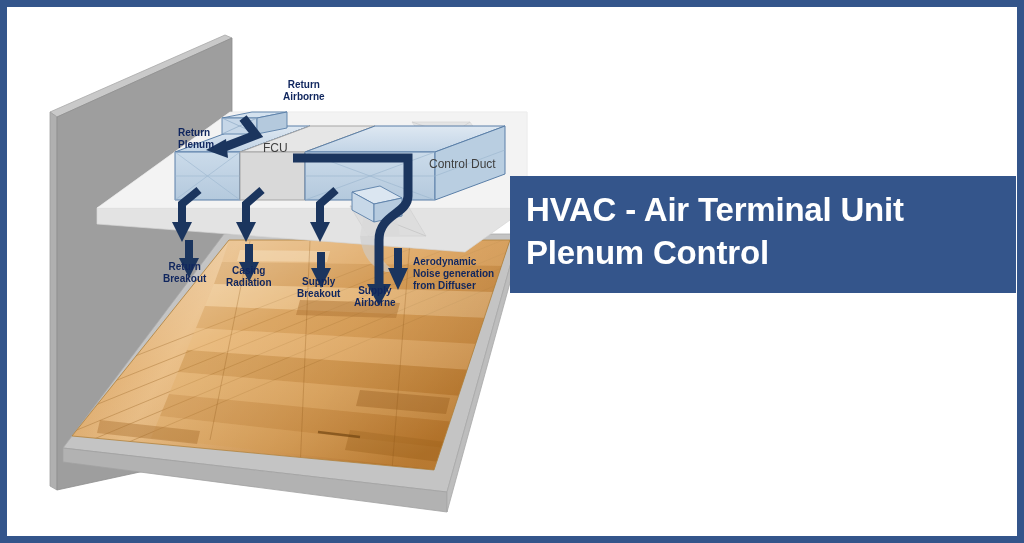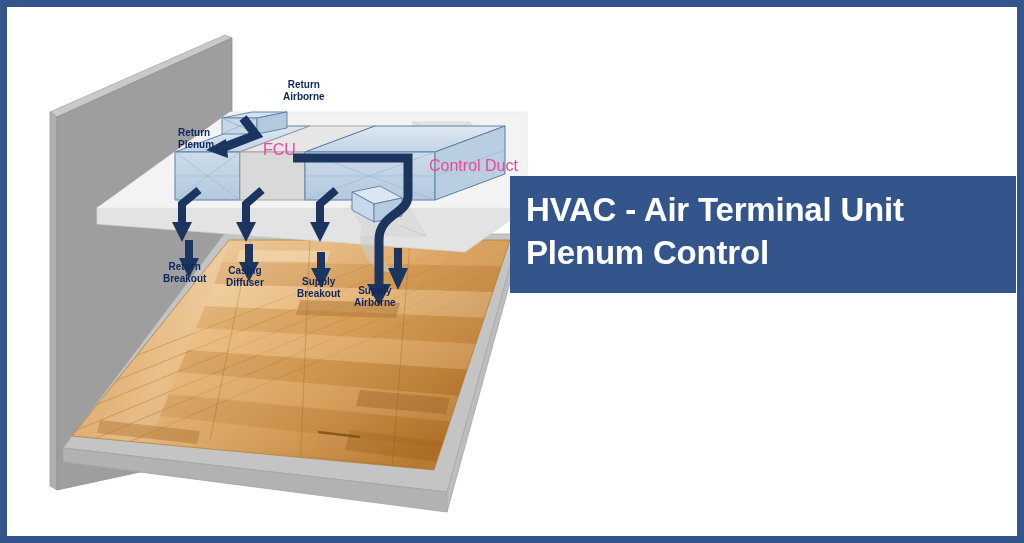--- a/index.html
+++ b/index.html
@@ -67,22 +67,22 @@
     z-index: 20;
     color: #10265e;
     font-weight: bold;
     font-size: 10px;
     line-height: 1.18;
     white-space: pre-line;
     text-align: left;
   }
   .dlabel.thin {
     font-weight: normal;
-    color: #ec4899;
-    font-size: 16px;
+    color: #404040;
+    font-size: 12px;
     text-align: right;
   }
   .dlabel.center { text-align: center; }
 </style>
 </head>
 <body>
 
 <div id="page">
 
   <svg id="scene-svg" viewBox="0 0 1024 543">
@@ -269,25 +269,28 @@
   <div class="dlabel" style="left:178px; top:127px;">Return
 Plenum</div>
   <div class="dlabel thin" style="left:263px; top:141px;">FCU</div>
   <div class="dlabel thin" style="left:429px; top:157px;">Control Duct</div>
   <div class="dlabel center" style="left:283px; top:79px;">Return
 Airborne</div>
 
   <div class="dlabel center" style="left:163px; top:261px;">Return
 Breakout</div>
   <div class="dlabel center" style="left:226px; top:265px;">Casing
-Diffuser</div>
+Radiation</div>
   <div class="dlabel center" style="left:297px; top:276px;">Supply
 Breakout</div>
   <div class="dlabel center" style="left:354px; top:285px;">Supply
 Airborne</div>
+  <div class="dlabel" style="left:413px; top:256px;">Aerodynamic
+Noise generation
+from Diffuser</div>
 
   <div id="title-banner">
     <div class="tline">HVAC - Air Terminal Unit</div>
     <div class="tline">Plenum Control</div>
   </div>
 
   <div id="frame-border"></div>
 
 </div>
 

